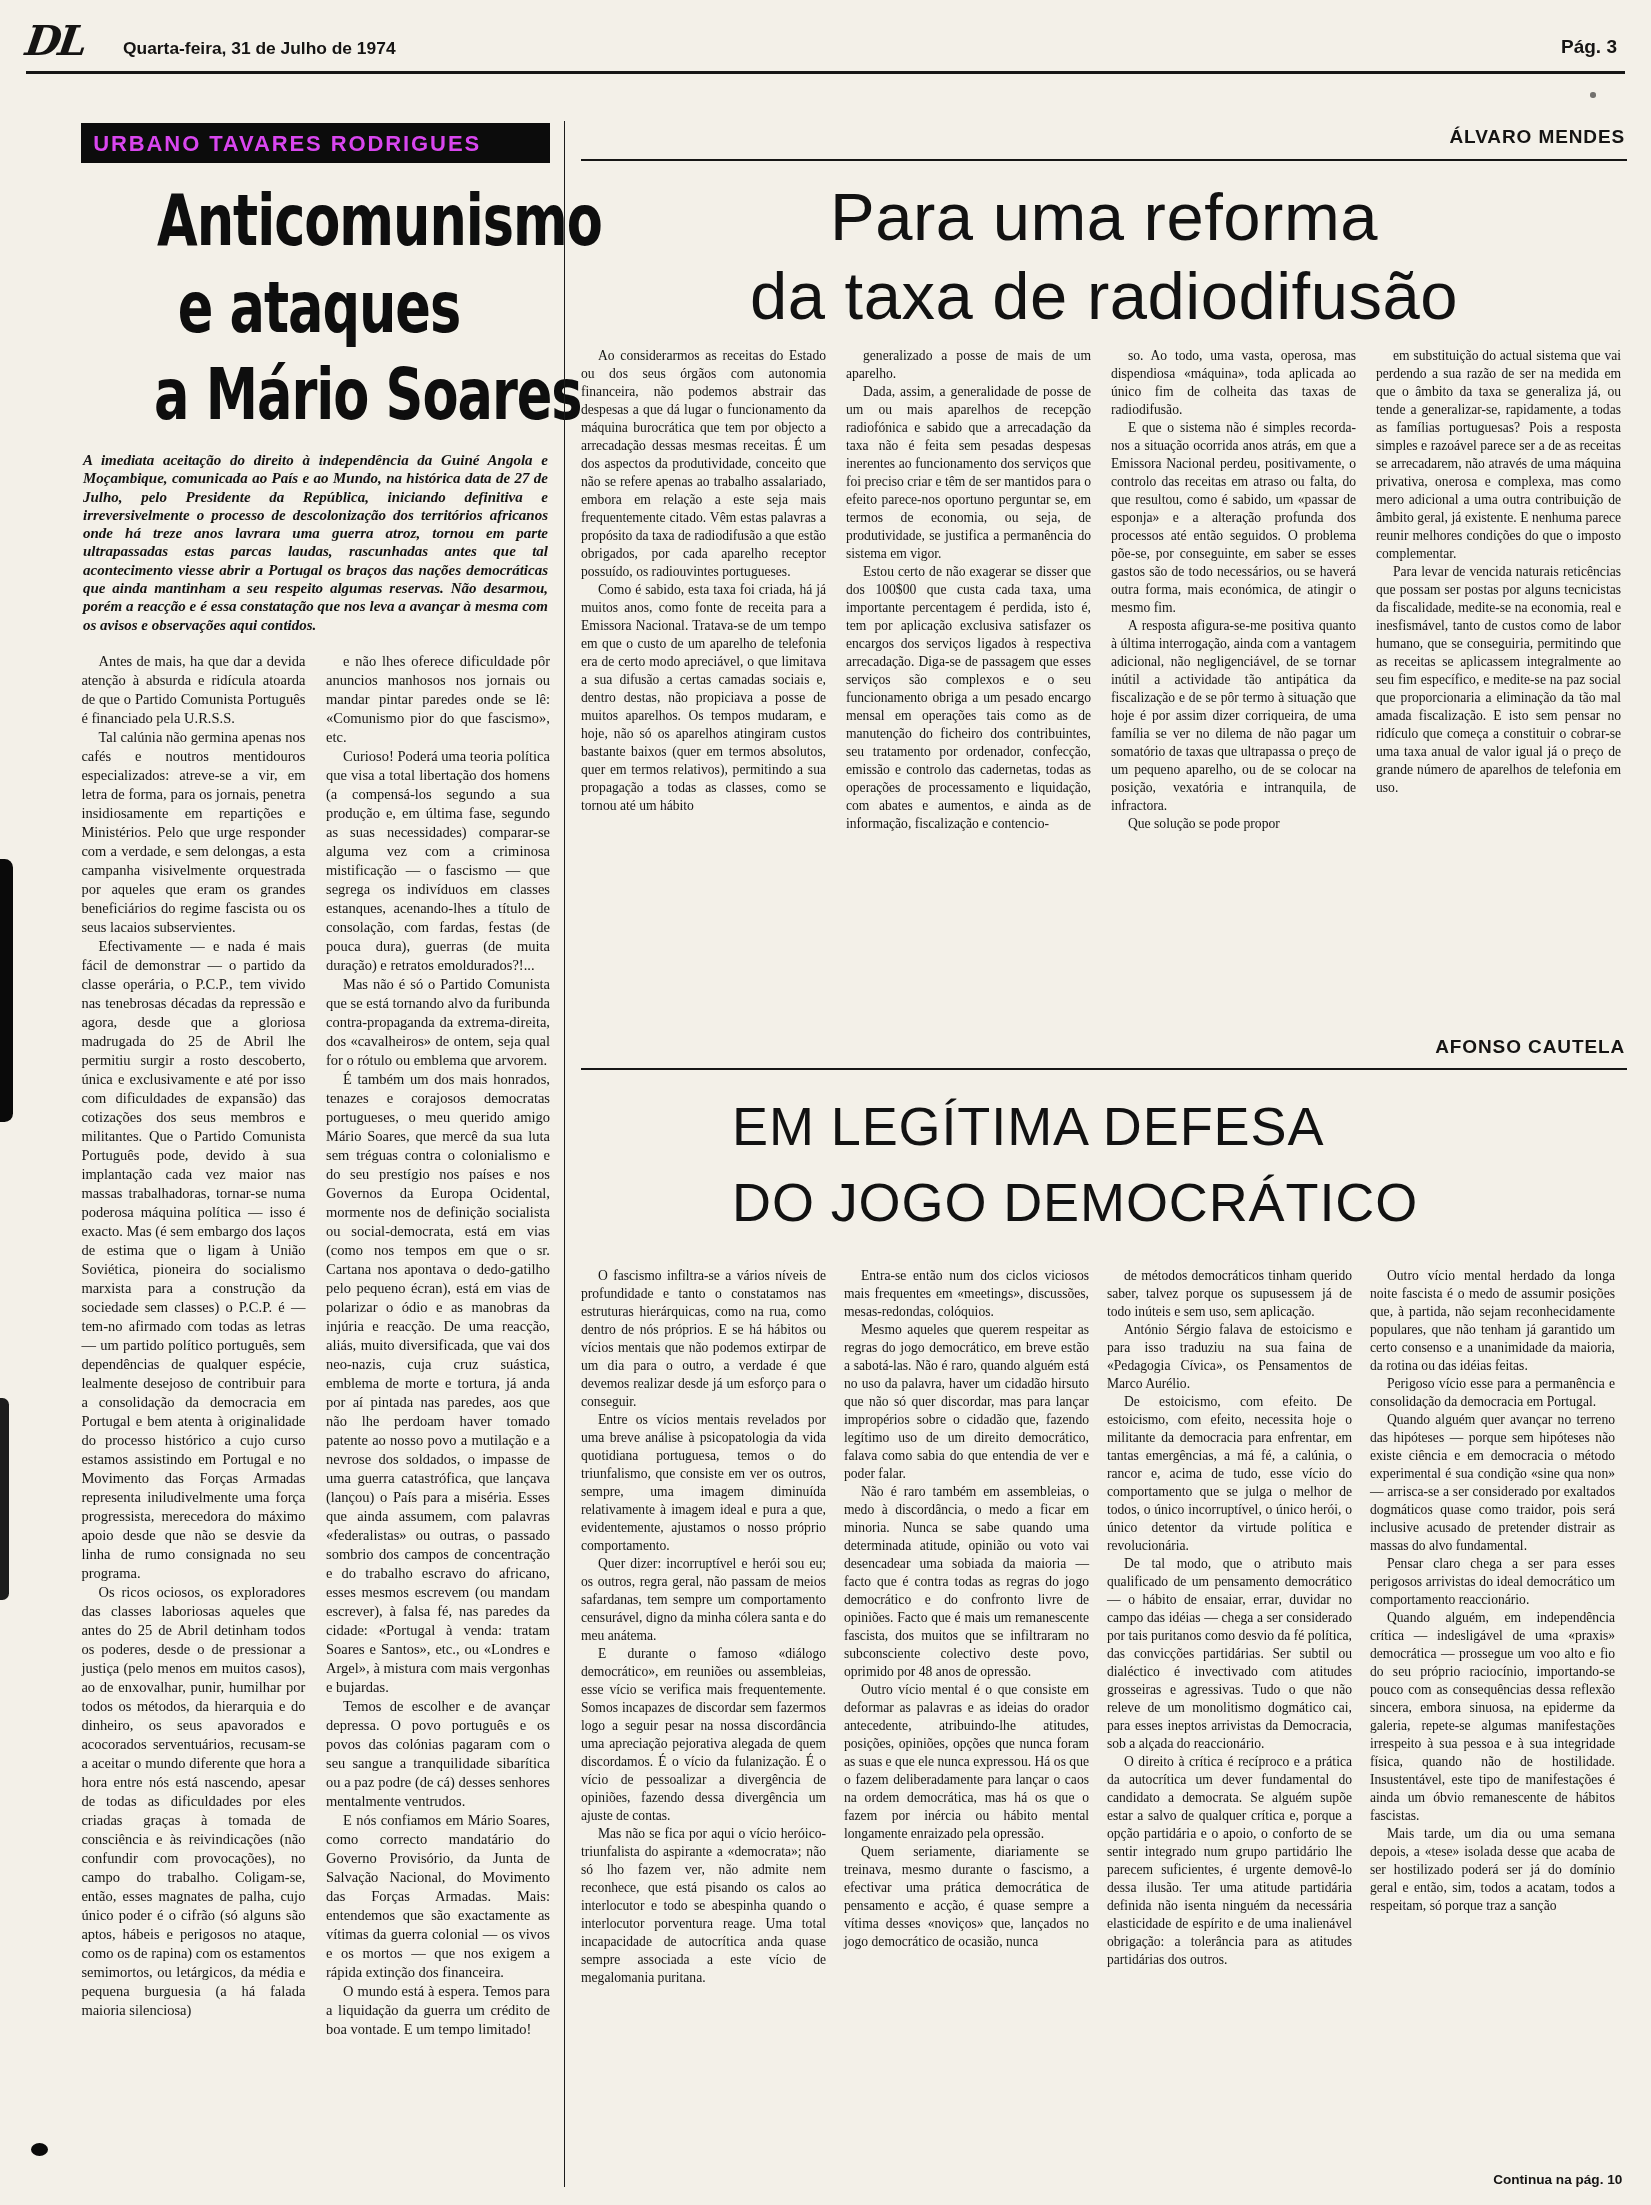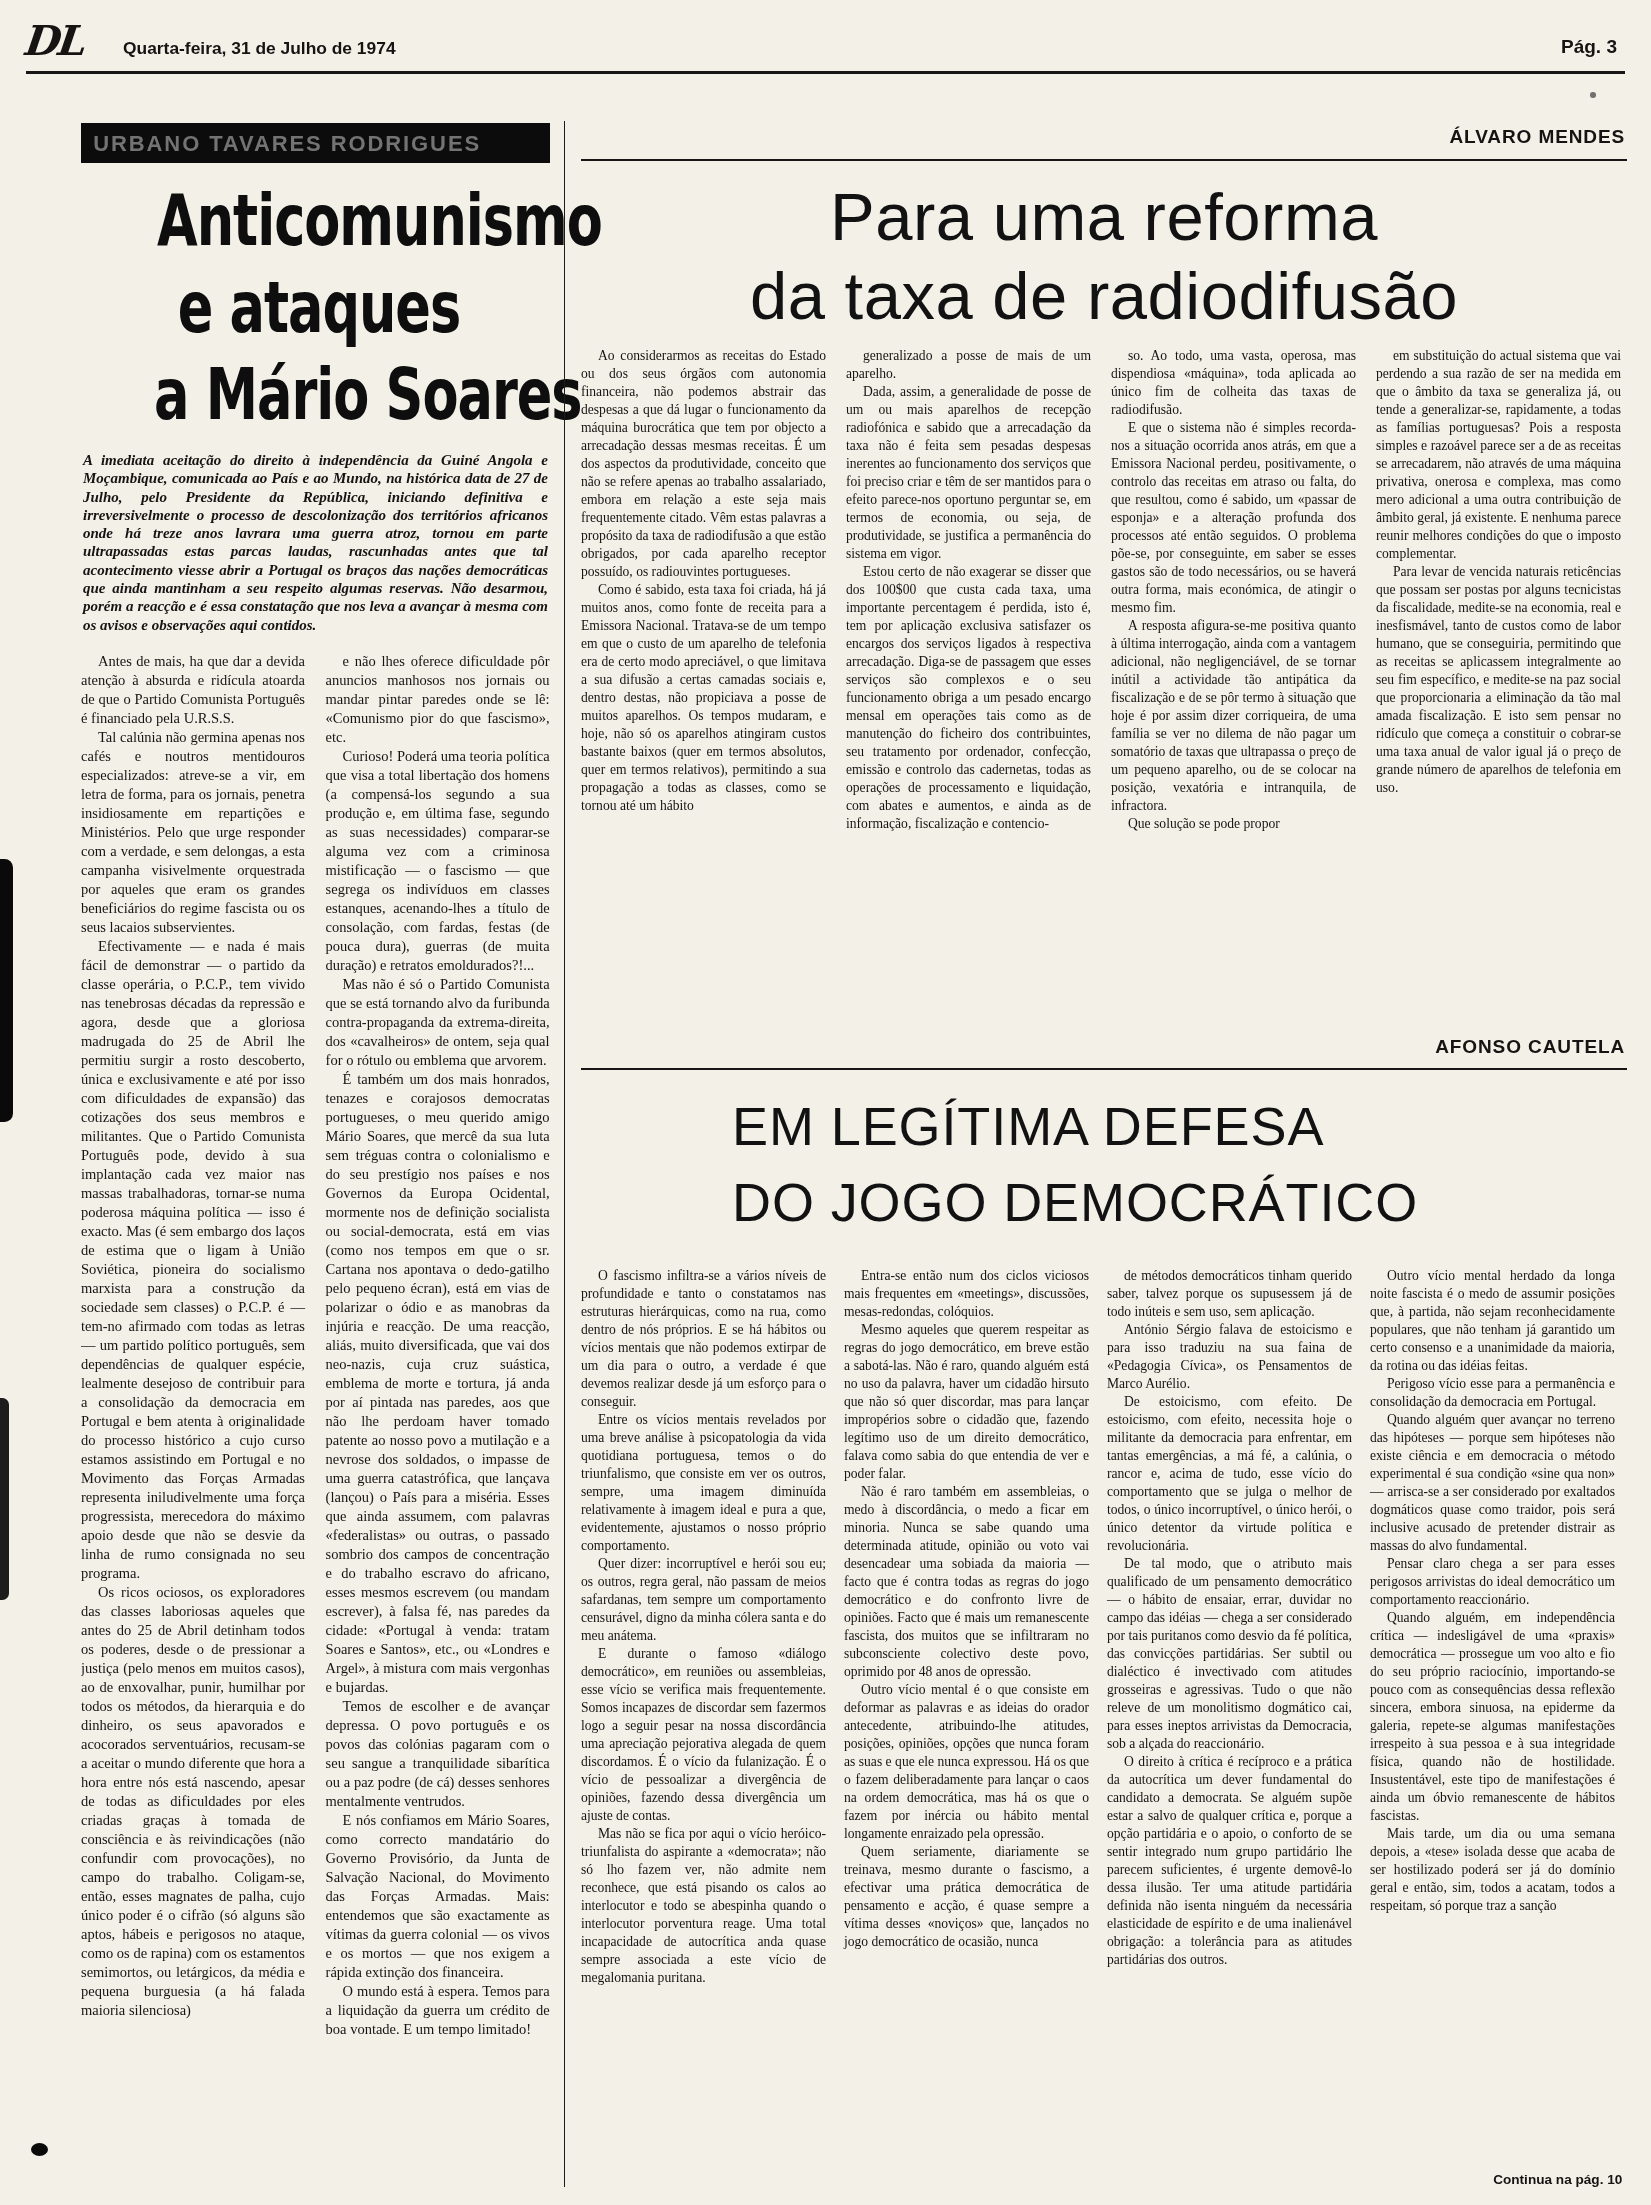--- a/index.html
+++ b/index.html
@@ -21,40 +21,40 @@
   }
   .masthead-page {
     position:absolute; right:35px; top:36px;
     font-family:"Liberation Sans", sans-serif; font-weight:bold; font-size:19px;text-align:center;
   }
   .masthead-rule { position:absolute; left:26px; top:71px; width:1599px; height:2.8px; background:#161616; }
 
   
   .kicker {
     position:absolute; left:81px; top:123px; width:469px; height:40px;
-    background:#0c0c0c; color:#737373; box-sizing:border-box;
+    background:#0c0c0c; color:#d946ef; box-sizing:border-box;
     font-family:"Liberation Sans", sans-serif; font-weight:bold;
     font-size:22px; letter-spacing:1.9px; line-height:41px; padding-left:12.2px;
     white-space:nowrap; overflow:hidden;
   }
   .headline-main {
     position:absolute; left:75px; top:173px; width:479px; margin:4px;
     text-align:center; font-family:"DejaVu Sans", sans-serif; font-weight:bold;
     font-size:71px; line-height:87px; letter-spacing:-1.4px; color:#0e0e0e;
   }
   .headline-main .hl-line { display:block; }
   .headline-main .hl-line > span { display:inline-block; transform:scaleX(.74); transform-origin:center; white-space:nowrap; }
   .lede {
     position:absolute; left:83px; top:451px; width:465px; margin:0;
     font-style:italic; font-weight:bold; font-size:15px; line-height:18.3px;
     text-align:justify; hyphens:auto;
   }
   .left-cols {
     position:absolute; left:81px; top:652px; width:469px; height:1551px;
-    display:flex; gap:20.6px; overflow:hidden;
+    display:flex; gap:20.6px; overflow:hidden;justify-content:flex-end;
   }
   .left-cols .col { width:224px; font-size:14.5px; line-height:19px; }
 
   
   .para { margin:0; text-indent:17px; text-align:justify; hyphens:auto; }
 
   
   .vrule { position:absolute; left:564px; top:121px; width:1.4px; height:2066px; background:#1c1c1c; }
 
   

